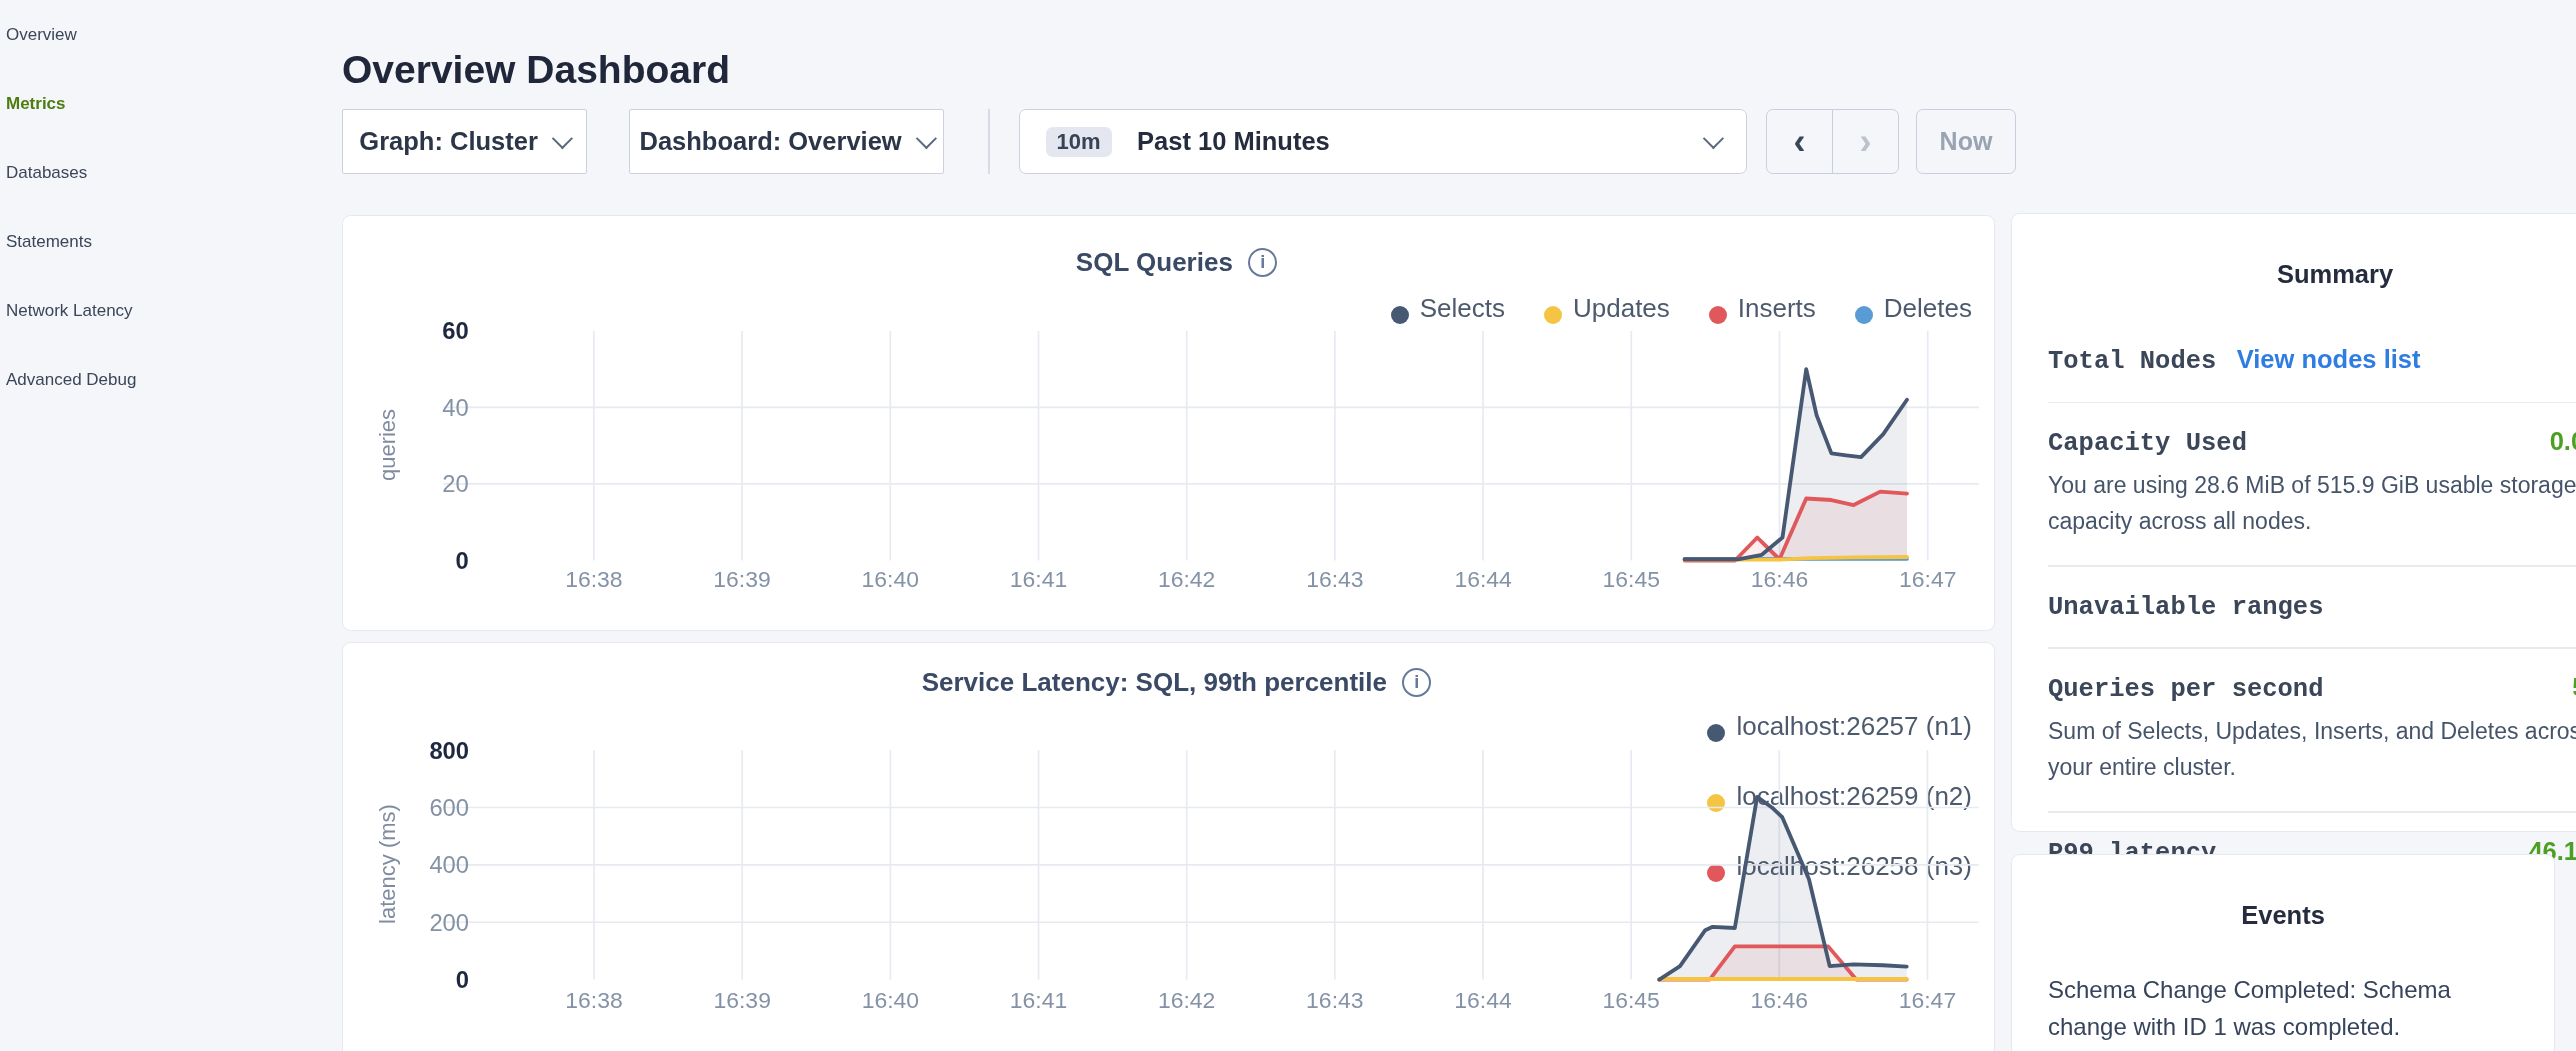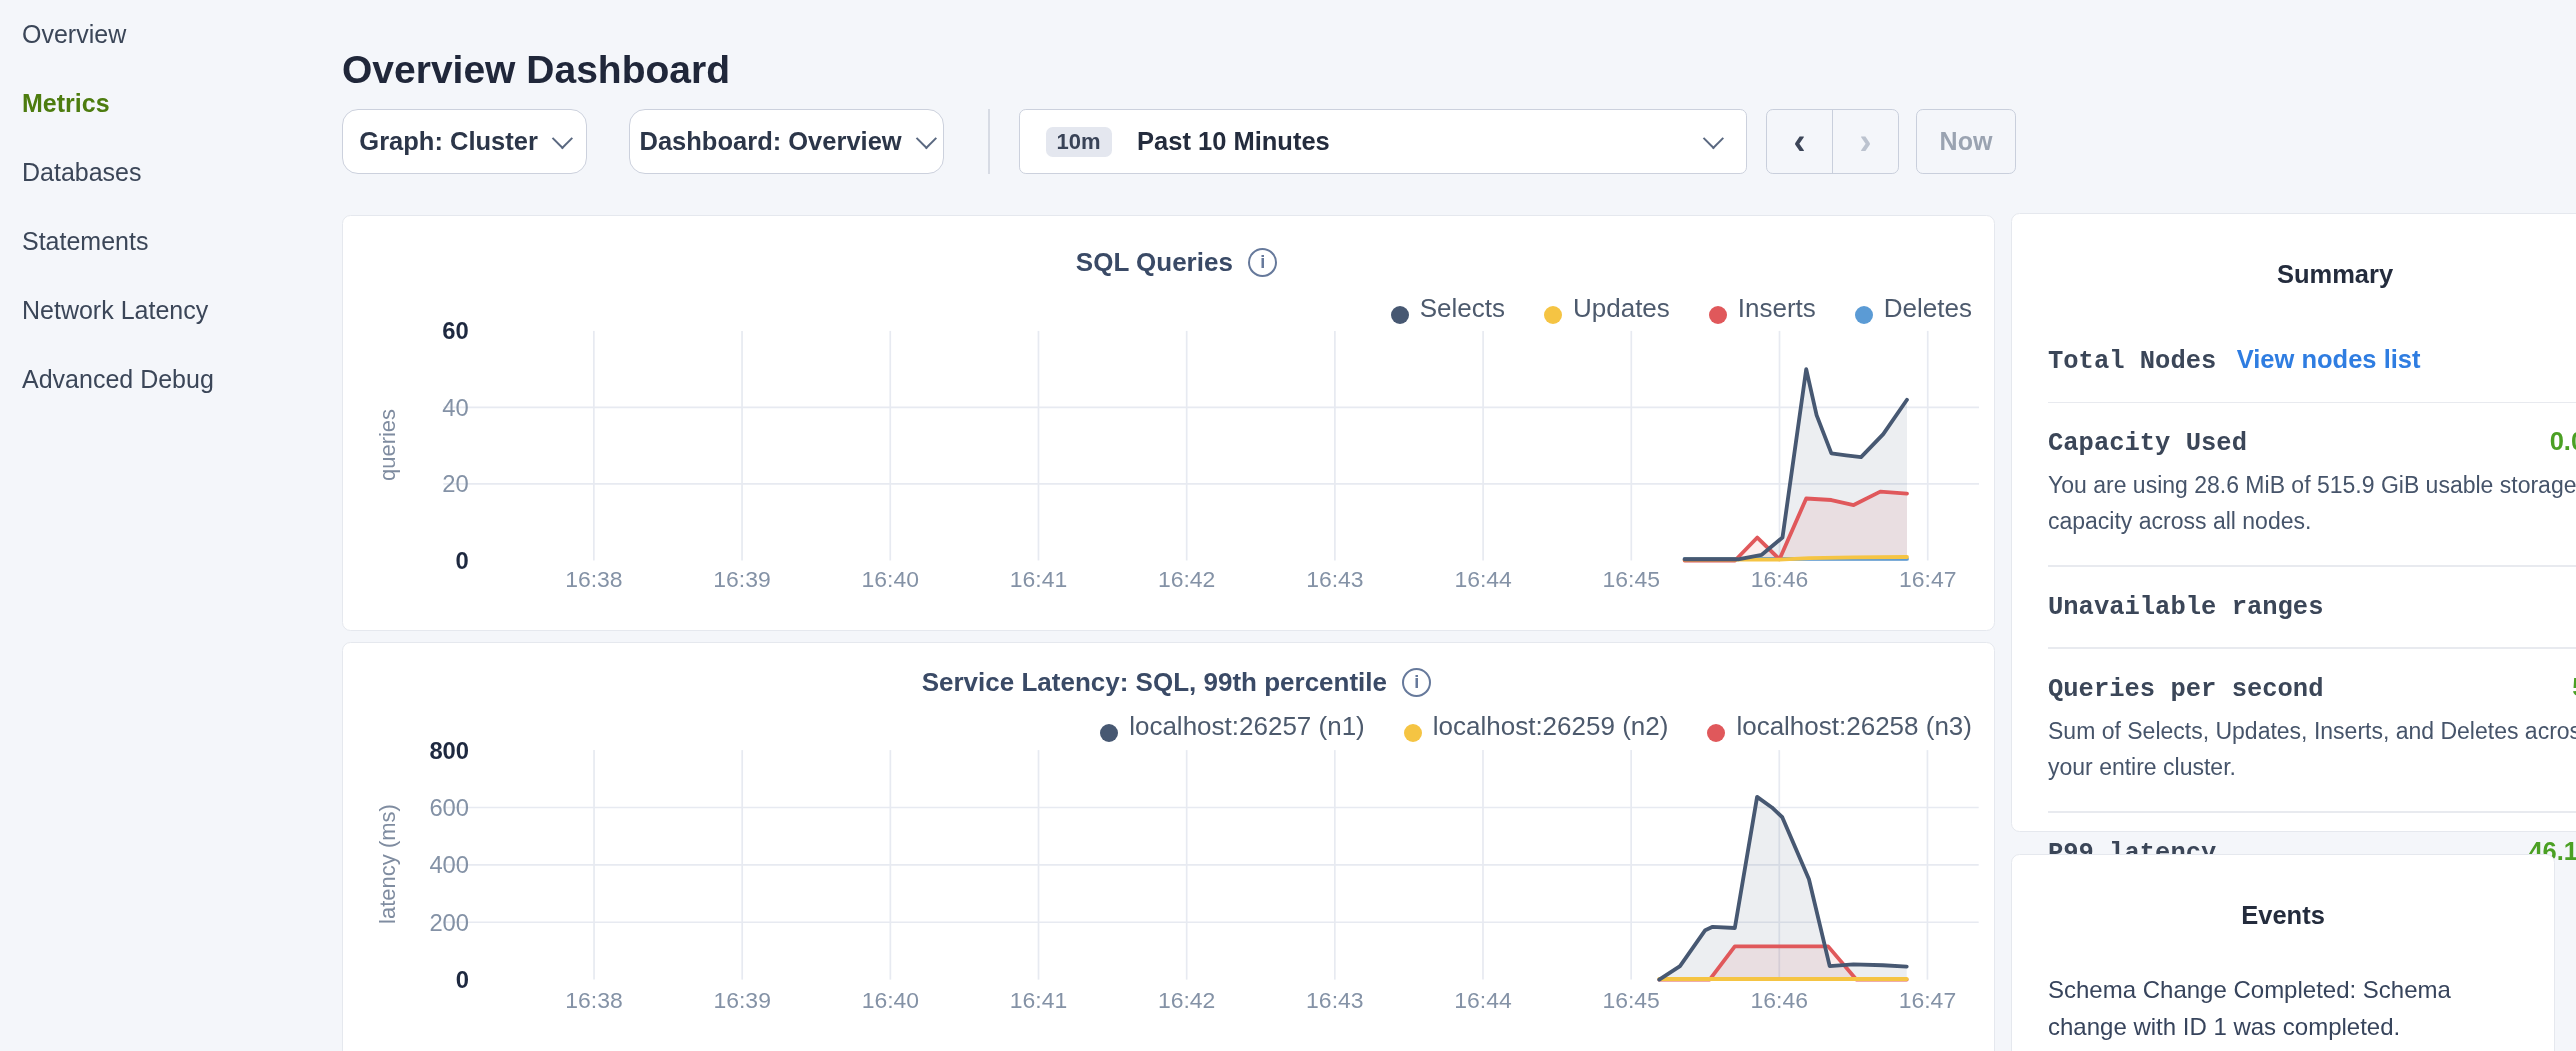--- a/index.html
+++ b/index.html
@@ -5,29 +5,29 @@
   html,body { margin:0; padding:0; overflow:hidden; }
   body {
     width:2576px; height:1051px; position:relative;
     background:#f4f6fa; color:#242c3b;
     font-family:"Liberation Sans", sans-serif;
   }
   svg { font-family:"Liberation Sans", sans-serif; }
 
   
   .sidebar { position:absolute; left:0; top:0; width:340px; padding-top:0; }
-  .side-item { height:69px; display:flex; align-items:center; padding-left:22px;
-    font-size:25px; color:#3b4658; cursor:pointer; }
+  .side-item { height:69px; display:flex; align-items:center; padding-left:6px;
+    font-size:17px; color:#3b4658; cursor:pointer; }
   .side-item.active { color:#4d7c0f; font-weight:700; }
 
   
   .page-title { position:absolute; left:342px; top:22px; font-size:39px; font-weight:600; color:#20273a; }
 
   .dropdown { position:absolute; top:109px; height:65px; background:#fff;
-    border:1.7px solid #ccd1dd; border-radius:16px; box-sizing:border-box;
+    border:1.7px solid #ccd1dd; border-radius:2px; box-sizing:border-box;
     display:flex; align-items:center; justify-content:center; gap:17px;
     font-size:25.5px; font-weight:700; color:#2c3649; cursor:pointer; }
   #dd-graph { left:342px; width:245px; }
   #dd-dashboard { left:629px; width:315px; }
   .chev-down { width:12.8px; height:12.8px; border-right:2.6px solid #5a6880; border-bottom:2.6px solid #5a6880;
     transform:rotate(45deg); margin-top:-6.8px; }
 
   .v-divider { position:absolute; left:988px; top:109px; height:65px; width:1.7px; background:#d7dbe4; }
 
   .timebox { position:absolute; left:1019px; top:109px; width:728px; height:65px; background:#fff;
@@ -57,21 +57,21 @@
   #card-sql .chart-title-row { top:31px; }
   #card-latency .chart-title-row { top:24px; }
   .chart-title { font-size:26px; font-weight:700; color:#3a4a66; }
   .info-icon { width:29px; height:29px; border:2.6px solid #66799b; border-radius:50%;
     color:#66799b; font-size:18px; font-weight:700; display:flex; align-items:center; justify-content:center;
     box-sizing:border-box; cursor:pointer; }
   .info-icon::before { content:"i"; }
 
   .legend { position:absolute; right:22px; display:flex; gap:39px; align-items:center; }
   #card-sql .legend { top:77px; }
-  #card-latency .legend { top:68px; }
+  #card-latency .legend { top:68px;flex-direction:column; }
   .legend-item { display:flex; align-items:flex-end; gap:11px; font-size:26px; color:#4d5a6d; cursor:pointer; }
   .legend-dot { width:18px; height:18px; border-radius:50%; flex:none; }
 
   .chart-svg { position:absolute; left:0; top:0; }
   .tick-x { fill:#8492a6; font-size:27px; text-anchor:middle; }
   .tick-y { fill:#8492a6; font-size:28px; text-anchor:end; }
   .tick-y.bold { fill:#1e2940; font-weight:700; }
   .y-axis-label { position:absolute; width:255px; left:-83px; text-align:center;
     transform:rotate(-90deg); font-size:22px; color:#7f8ca0; }
   #card-sql .y-axis-label { top:216px; }

